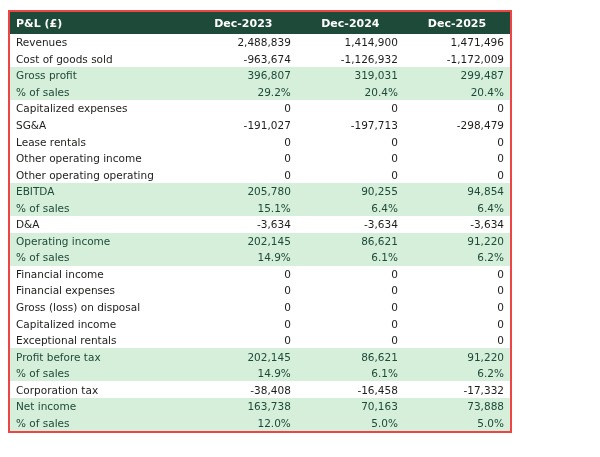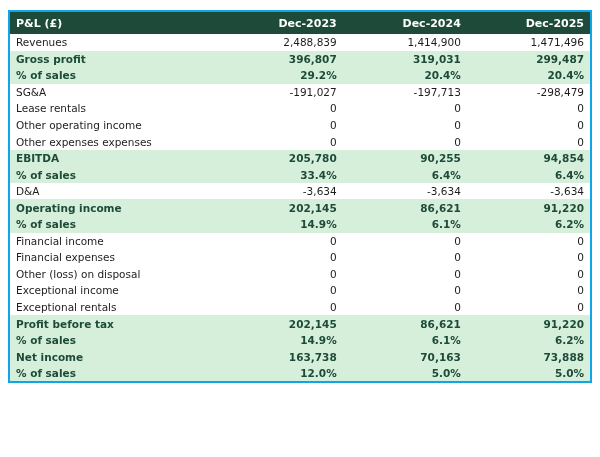--- a/index.html
+++ b/index.html
@@ -14,36 +14,35 @@
     position: relative;
     width: 600px;
     height: 457px;
     background: #ffffff;
     overflow: hidden;
   }
   table.pnl {
     position: absolute;
     left: 8px;
     top: 10px;
-    width: 584px;
+    width: 504px;
     border-collapse: collapse;
     table-layout: fixed;
-    border: 2px solid #0ea5e9;
+    border: 2px solid #ef4444;
   }
   table.pnl col.c-label { width: 36%; }
   table.pnl col.c-num   { width: 21.33%; }
 
   table.pnl thead th {
     background: #1d4a39;
     color: #ffffff;
     font-weight: bold;
     font-size: 11px;
     height: 22px;
     padding: 0 6px;
-    text-align: right;
     white-space: nowrap;
     border: none;
   }
   table.pnl thead th.label {
     text-align: left;
   }
   table.pnl tbody td {
     font-size: 10.5px;
     height: 16.55px;
     padding: 0 6px;
@@ -52,21 +51,21 @@
     white-space: nowrap;
     overflow: hidden;
     border: none;
   }
   table.pnl tbody td.num {
     text-align: right;
   }
   table.pnl tbody tr.hl td {
     background: #d6efda;
     color: #1d4a39;
-    font-weight: bold;
+    font-weight: normal;
   }
 </style>
 </head>
 <body>
 
 <div class="canvas">
   <table class="pnl">
     <colgroup>
       <col class="c-label">
       <col class="c-num">
@@ -81,65 +80,77 @@
         <th>Dec-2025</th>
       </tr>
     </thead>
     <tbody id="table-body">
         <tr>
           <td>Revenues</td>
           <td class="num">2,488,839</td>
           <td class="num">1,414,900</td>
           <td class="num">1,471,496</td>
         </tr>
+        <tr>
+          <td>Cost of goods sold</td>
+          <td class="num">-963,674</td>
+          <td class="num">-1,126,932</td>
+          <td class="num">-1,172,009</td>
+        </tr>
         <tr class="hl">
           <td>Gross profit</td>
           <td class="num">396,807</td>
           <td class="num">319,031</td>
           <td class="num">299,487</td>
         </tr>
         <tr class="hl">
           <td>% of sales</td>
           <td class="num">29.2%</td>
           <td class="num">20.4%</td>
           <td class="num">20.4%</td>
         </tr>
         <tr>
+          <td>Capitalized expenses</td>
+          <td class="num">0</td>
+          <td class="num">0</td>
+          <td class="num">0</td>
+        </tr>
+        <tr>
           <td>SG&amp;A</td>
           <td class="num">-191,027</td>
           <td class="num">-197,713</td>
           <td class="num">-298,479</td>
         </tr>
         <tr>
           <td>Lease rentals</td>
           <td class="num">0</td>
           <td class="num">0</td>
           <td class="num">0</td>
         </tr>
         <tr>
           <td>Other operating income</td>
           <td class="num">0</td>
           <td class="num">0</td>
           <td class="num">0</td>
         </tr>
         <tr>
-          <td>Other expenses expenses</td>
+          <td>Other operating operating</td>
           <td class="num">0</td>
           <td class="num">0</td>
           <td class="num">0</td>
         </tr>
         <tr class="hl">
           <td>EBITDA</td>
           <td class="num">205,780</td>
           <td class="num">90,255</td>
           <td class="num">94,854</td>
         </tr>
         <tr class="hl">
           <td>% of sales</td>
-          <td class="num">33.4%</td>
+          <td class="num">15.1%</td>
           <td class="num">6.4%</td>
           <td class="num">6.4%</td>
         </tr>
         <tr>
           <td>D&amp;A</td>
           <td class="num">-3,634</td>
           <td class="num">-3,634</td>
           <td class="num">-3,634</td>
         </tr>
         <tr class="hl">
@@ -160,27 +171,27 @@
           <td class="num">0</td>
           <td class="num">0</td>
         </tr>
         <tr>
           <td>Financial expenses</td>
           <td class="num">0</td>
           <td class="num">0</td>
           <td class="num">0</td>
         </tr>
         <tr>
-          <td>Other (loss) on disposal</td>
-          <td class="num">0</td>
-          <td class="num">0</td>
-          <td class="num">0</td>
-        </tr>
-        <tr>
-          <td>Exceptional income</td>
+          <td>Gross (loss) on disposal</td>
+          <td class="num">0</td>
+          <td class="num">0</td>
+          <td class="num">0</td>
+        </tr>
+        <tr>
+          <td>Capitalized income</td>
           <td class="num">0</td>
           <td class="num">0</td>
           <td class="num">0</td>
         </tr>
         <tr>
           <td>Exceptional rentals</td>
           <td class="num">0</td>
           <td class="num">0</td>
           <td class="num">0</td>
         </tr>
@@ -188,20 +199,26 @@
           <td>Profit before tax</td>
           <td class="num">202,145</td>
           <td class="num">86,621</td>
           <td class="num">91,220</td>
         </tr>
         <tr class="hl">
           <td>% of sales</td>
           <td class="num">14.9%</td>
           <td class="num">6.1%</td>
           <td class="num">6.2%</td>
+        </tr>
+        <tr>
+          <td>Corporation tax</td>
+          <td class="num">-38,408</td>
+          <td class="num">-16,458</td>
+          <td class="num">-17,332</td>
         </tr>
         <tr class="hl">
           <td>Net income</td>
           <td class="num">163,738</td>
           <td class="num">70,163</td>
           <td class="num">73,888</td>
         </tr>
         <tr class="hl">
           <td>% of sales</td>
           <td class="num">12.0%</td>

